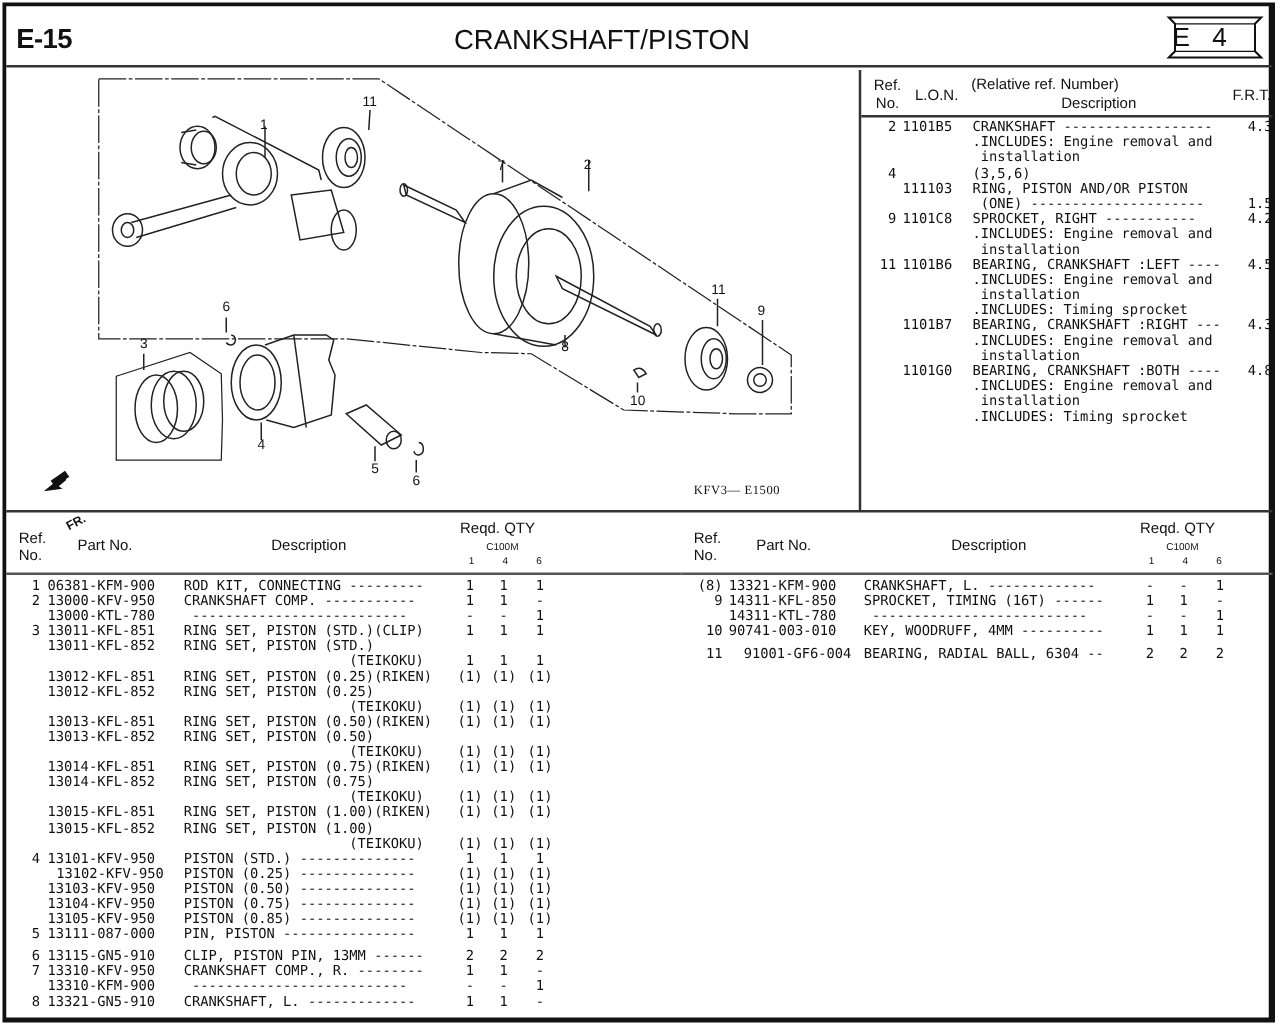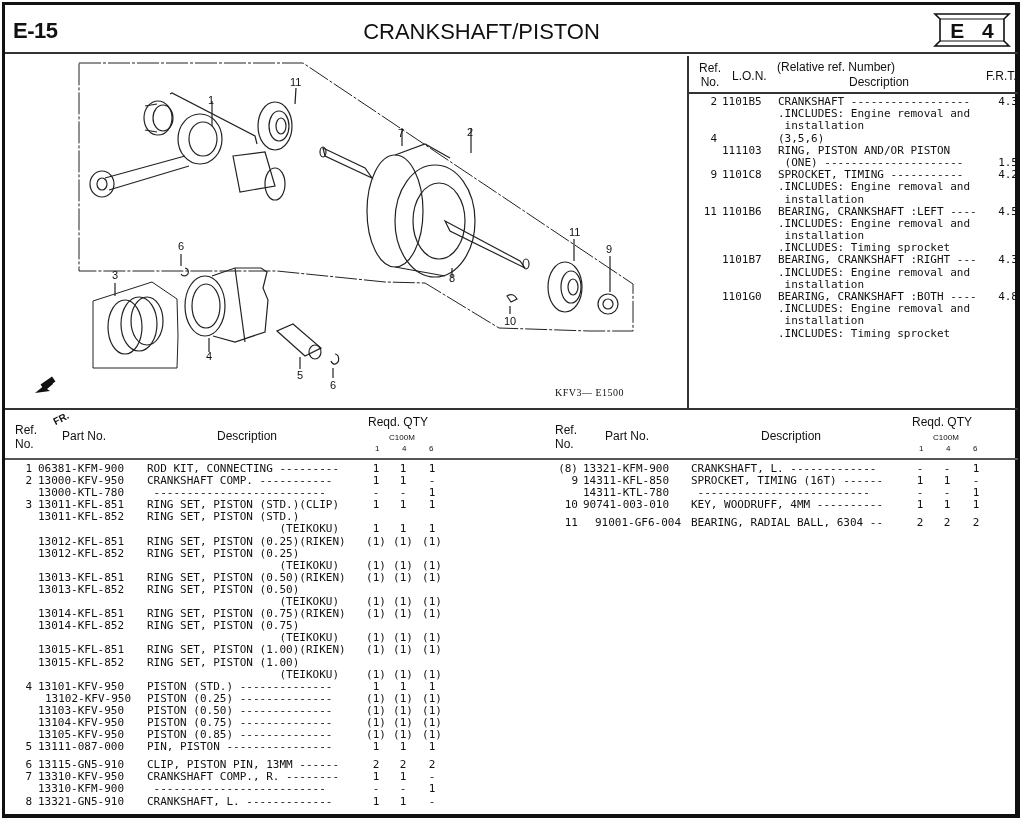--- a/index.html
+++ b/index.html
@@ -7,21 +7,21 @@
   body { font-family: "Liberation Sans", sans-serif; color: #111; position: relative; }
 
   .frame { position: absolute; left: 2px; top: 2px; width: 1018px; height: 816px; border: 3px solid #111; border-right-width: 5px; border-bottom-width: 4px; }
 
   
   .hdr { position: absolute; left: 0; top: 0; width: 1013px; height: 49px; border-bottom: 2px solid #333; }
   .hdr-code { position: absolute; left: 8px; top: 13px; font-size: 22px; font-weight: bold; letter-spacing: -0.5px; }
   .hdr-title { position: absolute; left: 0; right: 0; top: 14px; text-align: center; font-size: 22px; font-weight: normal; padding-right: 60px; }
   .hdr-badge { position: absolute; left: 927px; top: 6px; width: 80px; height: 38px; }
   .hdr-badge svg { position: absolute; left: 0; top: 0; }
-  .hdr-badge span { position: absolute; left: 0; right: 0; top: 8px; text-align: center; font-size: 21px; font-weight: bold; letter-spacing: 6px; padding-left: 6px; }
+  .hdr-badge span { position: absolute; left: 0; right: 0; top: 8px; font-size: 21px; font-weight: normal; letter-spacing: 6px; padding-left: 6px; }
 
   
   .diagram { position: absolute; left: 0; top: 51px; width: 682px; height: 352px; }
   .diagram svg { position: absolute; left: 0; top: 0; }
   .callout { position: absolute; font-size: 11px; font-family: "Liberation Sans", sans-serif; }
   .diag-code { position: absolute; left: 550px; top: 331px; font-size: 10px; font-family: "Liberation Serif", serif; letter-spacing: 0.5px; }
   .fr-label { position: absolute; left: 48px; top: 357px; font-size: 10px; font-weight: bold; transform: rotate(-28deg); }
 
   
   .frt { position: absolute; left: 682px; top: 51px; width: 331px; height: 352px; border-left: 2px solid #333; }
@@ -188,21 +188,21 @@
       <div class="desc2">Description</div>
       <div class="frt-col">F.R.T.</div>
     </div>
     <div class="frt-body" id="frt-body">
         <div class="frt-row"><span class="c-ref">2</span><span class="c-lon">1101B5</span><span class="c-desc">CRANKSHAFT ------------------</span><span class="c-frt">4.3</span></div>
         <div class="frt-row"><span class="c-ref"></span><span class="c-lon"></span><span class="c-desc">.INCLUDES: Engine removal and</span><span class="c-frt"></span></div>
         <div class="frt-row"><span class="c-ref"></span><span class="c-lon"></span><span class="c-desc"> installation</span><span class="c-frt"></span></div>
         <div class="frt-row"><span class="c-ref">4</span><span class="c-lon"></span><span class="c-desc">(3,5,6)</span><span class="c-frt"></span></div>
         <div class="frt-row"><span class="c-ref"></span><span class="c-lon">111103</span><span class="c-desc">RING, PISTON AND/OR PISTON</span><span class="c-frt"></span></div>
         <div class="frt-row"><span class="c-ref"></span><span class="c-lon"></span><span class="c-desc"> (ONE) ---------------------</span><span class="c-frt">1.5</span></div>
-        <div class="frt-row"><span class="c-ref">9</span><span class="c-lon">1101C8</span><span class="c-desc">SPROCKET, TIMING -----------</span><span class="c-frt">4.2</span></div>
+        <div class="frt-row"><span class="c-ref">9</span><span class="c-lon">1101C8</span><span class="c-desc">SPROCKET, RIGHT -----------</span><span class="c-frt">4.2</span></div>
         <div class="frt-row"><span class="c-ref"></span><span class="c-lon"></span><span class="c-desc">.INCLUDES: Engine removal and</span><span class="c-frt"></span></div>
         <div class="frt-row"><span class="c-ref"></span><span class="c-lon"></span><span class="c-desc"> installation</span><span class="c-frt"></span></div>
         <div class="frt-row"><span class="c-ref">11</span><span class="c-lon">1101B6</span><span class="c-desc">BEARING, CRANKSHAFT :LEFT ----</span><span class="c-frt">4.5</span></div>
         <div class="frt-row"><span class="c-ref"></span><span class="c-lon"></span><span class="c-desc">.INCLUDES: Engine removal and</span><span class="c-frt"></span></div>
         <div class="frt-row"><span class="c-ref"></span><span class="c-lon"></span><span class="c-desc"> installation</span><span class="c-frt"></span></div>
         <div class="frt-row"><span class="c-ref"></span><span class="c-lon"></span><span class="c-desc">.INCLUDES: Timing sprocket</span><span class="c-frt"></span></div>
         <div class="frt-row"><span class="c-ref"></span><span class="c-lon">1101B7</span><span class="c-desc">BEARING, CRANKSHAFT :RIGHT ---</span><span class="c-frt">4.3</span></div>
         <div class="frt-row"><span class="c-ref"></span><span class="c-lon"></span><span class="c-desc">.INCLUDES: Engine removal and</span><span class="c-frt"></span></div>
         <div class="frt-row"><span class="c-ref"></span><span class="c-lon"></span><span class="c-desc"> installation</span><span class="c-frt"></span></div>
         <div class="frt-row"><span class="c-ref"></span><span class="c-lon">1101G0</span><span class="c-desc">BEARING, CRANKSHAFT :BOTH ----</span><span class="c-frt">4.8</span></div>

